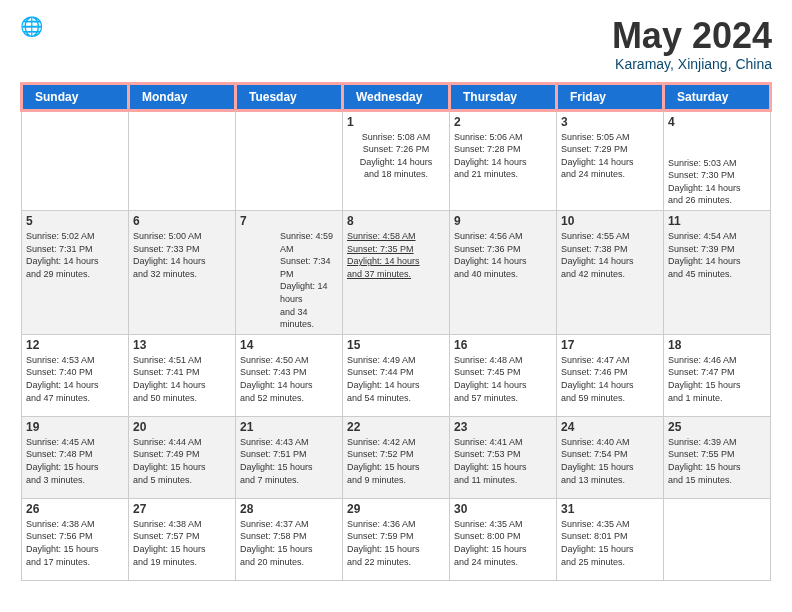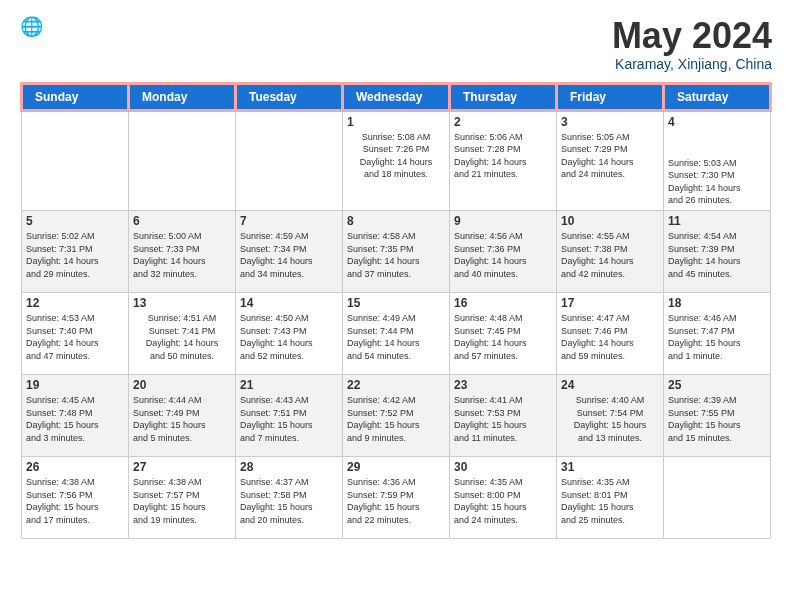--- a/index.html
+++ b/index.html
@@ -165,28 +165,28 @@
           </td>
           <td>
             <span class="day-num">6</span>
             <div class="day-info" style="white-space: pre-line;">Sunrise: 5:00 AM
 Sunset: 7:33 PM
 Daylight: 14 hours
 and 32 minutes.</div>
           </td>
           <td>
             <span class="day-num">7</span>
-            <div class="day-info" style="white-space: pre-line;">Sunrise: 4:59 AM
+            <div class="day-info" style="white-space: pre-line; margin-left: 40px;">Sunrise: 4:59 AM
 Sunset: 7:34 PM
 Daylight: 14 hours
 and 34 minutes.</div>
           </td>
           <td>
             <span class="day-num">8</span>
-            <div class="day-info" style="white-space: pre-line;">Sunrise: 4:58 AM
+            <div class="day-info" style="white-space: pre-line; text-decoration: underline;">Sunrise: 4:58 AM
 Sunset: 7:35 PM
 Daylight: 14 hours
 and 37 minutes.</div>
           </td>
           <td>
             <span class="day-num">9</span>
             <div class="day-info" style="white-space: pre-line;">Sunrise: 4:56 AM
 Sunset: 7:36 PM
 Daylight: 14 hours
 and 40 minutes.</div>
@@ -209,21 +209,21 @@
         <tr>
           <td>
             <span class="day-num">12</span>
             <div class="day-info" style="white-space: pre-line;">Sunrise: 4:53 AM
 Sunset: 7:40 PM
 Daylight: 14 hours
 and 47 minutes.</div>
           </td>
           <td>
             <span class="day-num">13</span>
-            <div class="day-info" style="white-space: pre-line; text-align: center;">Sunrise: 4:51 AM
+            <div class="day-info" style="white-space: pre-line;">Sunrise: 4:51 AM
 Sunset: 7:41 PM
 Daylight: 14 hours
 and 50 minutes.</div>
           </td>
           <td>
             <span class="day-num">14</span>
             <div class="day-info" style="white-space: pre-line;">Sunrise: 4:50 AM
 Sunset: 7:43 PM
 Daylight: 14 hours
 and 52 minutes.</div>
@@ -288,21 +288,21 @@
           </td>
           <td>
             <span class="day-num">23</span>
             <div class="day-info" style="white-space: pre-line;">Sunrise: 4:41 AM
 Sunset: 7:53 PM
 Daylight: 15 hours
 and 11 minutes.</div>
           </td>
           <td>
             <span class="day-num">24</span>
-            <div class="day-info" style="white-space: pre-line; text-align: center;">Sunrise: 4:40 AM
+            <div class="day-info" style="white-space: pre-line;">Sunrise: 4:40 AM
 Sunset: 7:54 PM
 Daylight: 15 hours
 and 13 minutes.</div>
           </td>
           <td>
             <span class="day-num">25</span>
             <div class="day-info" style="white-space: pre-line;">Sunrise: 4:39 AM
 Sunset: 7:55 PM
 Daylight: 15 hours
 and 15 minutes.</div>

